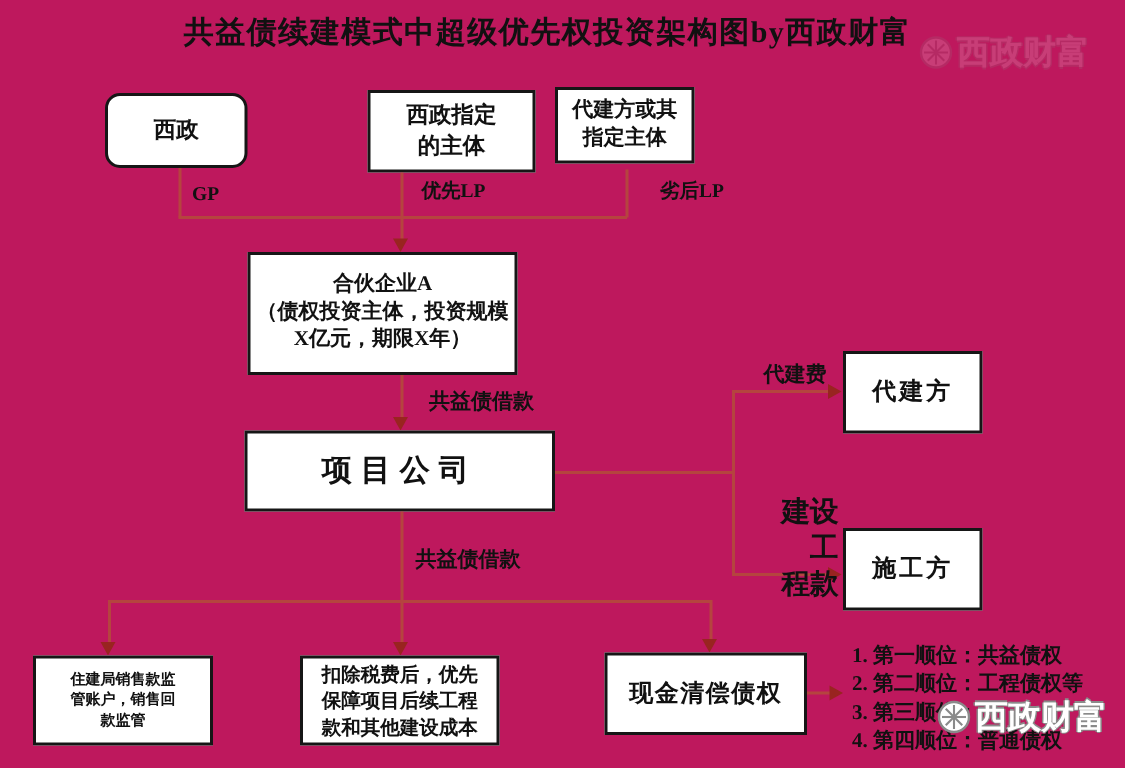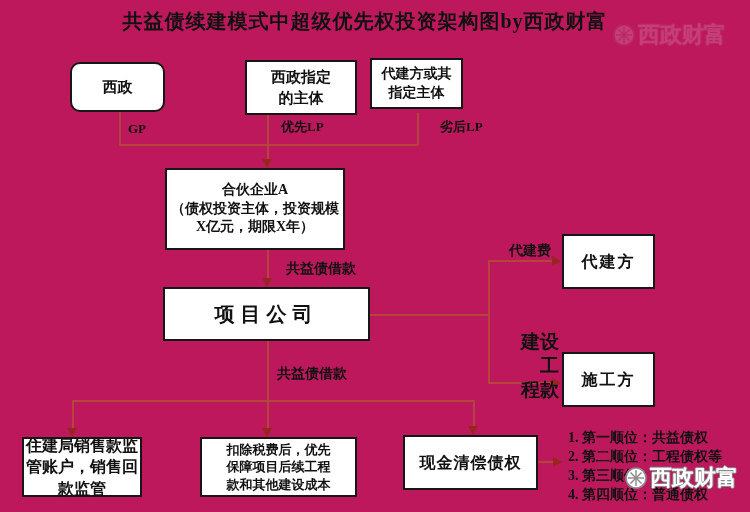--- a/index.html
+++ b/index.html
@@ -79,24 +79,24 @@
   <div class="lbl" style="left:277px;top:365px;font-size:14px;">共益债借款</div>
 
   <div class="hl" style="left:72px;top:400px;width:402px;"></div>
   <div class="vl" style="left:72px;top:400px;height:29px;"></div>
   <div class="arr down" style="left:67px;top:428px;"></div>
   <div class="vl" style="left:267px;top:400px;height:29px;"></div>
   <div class="arr down" style="left:262px;top:428px;"></div>
   <div class="vl" style="left:473px;top:400px;height:27px;"></div>
   <div class="arr down" style="left:468px;top:426px;"></div>
 
-  <div class="bx" style="left:22px;top:437px;width:120px;height:60px;font-size:16px;">住建局销售款监
+  <div class="bx" style="left:22px;top:437px;width:120px;height:60px;font-size:10px;">住建局销售款监
 管账户，销售回
 款监管</div>
-  <div class="bx" style="left:200px;top:437px;width:157px;height:60px;font-size:13px;">扣除税费后，优先
+  <div class="bx" style="left:200px;top:437px;width:133px;height:60px;font-size:13px;">扣除税费后，优先
 保障项目后续工程
 款和其他建设成本</div>
   <div class="bx" style="left:403px;top:435px;width:135px;height:55px;font-size:16px;letter-spacing:1px;">现金清偿债权</div>
 
   <div class="hl" style="left:538px;top:461px;width:16px;"></div>
   <div class="arr right" style="left:553px;top:457px;"></div>
 
   <div class="plist">
     <div>1. 第一顺位：共益债权</div>
     <div>2. 第二顺位：工程债权等</div>

